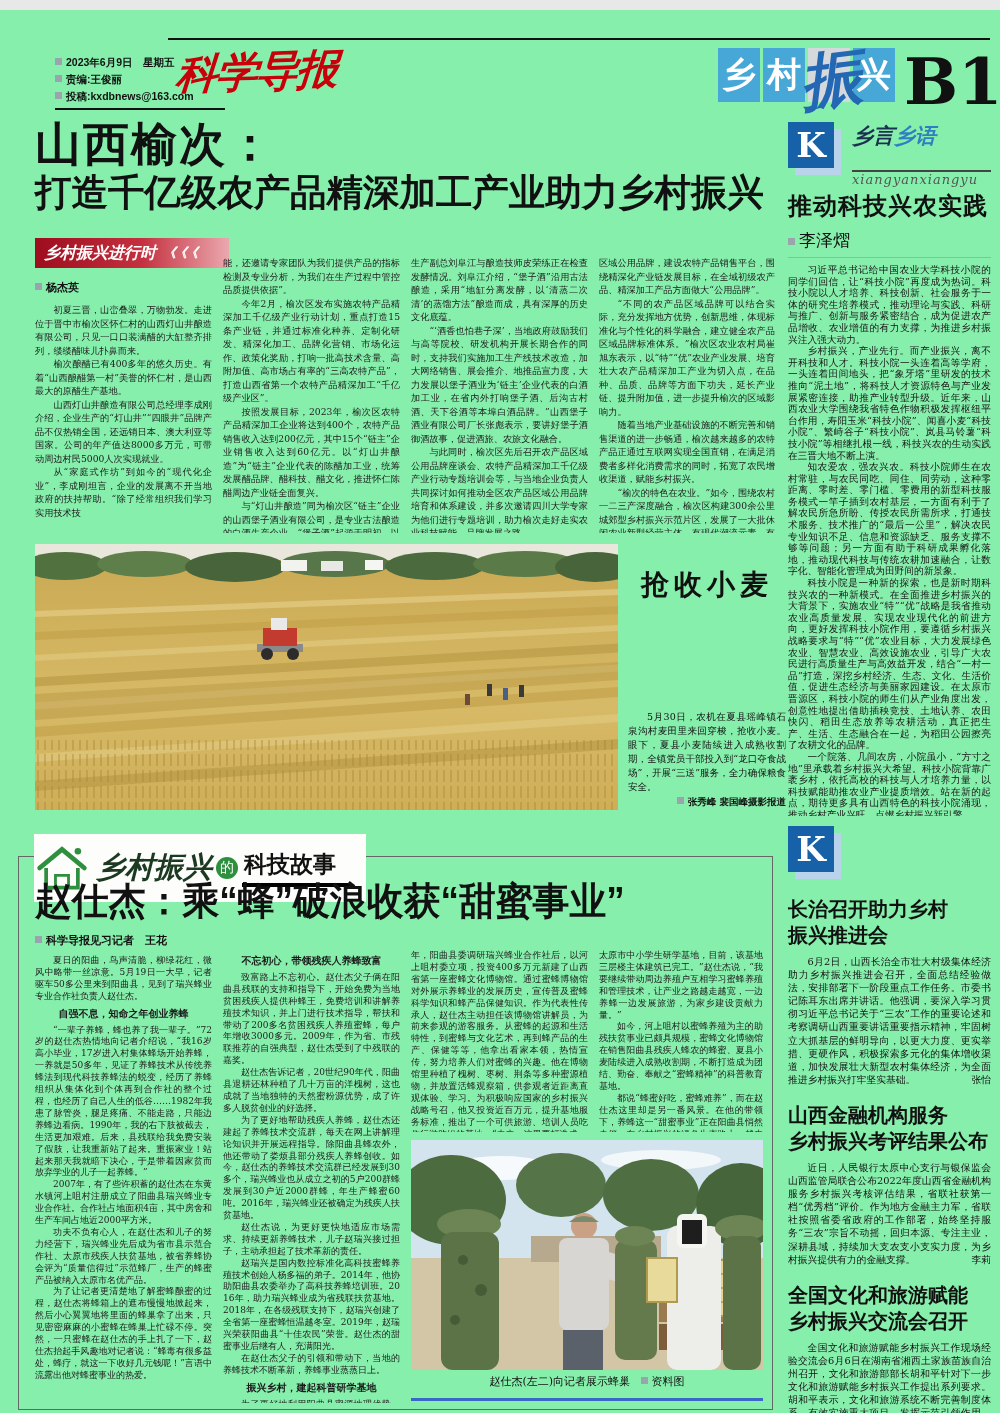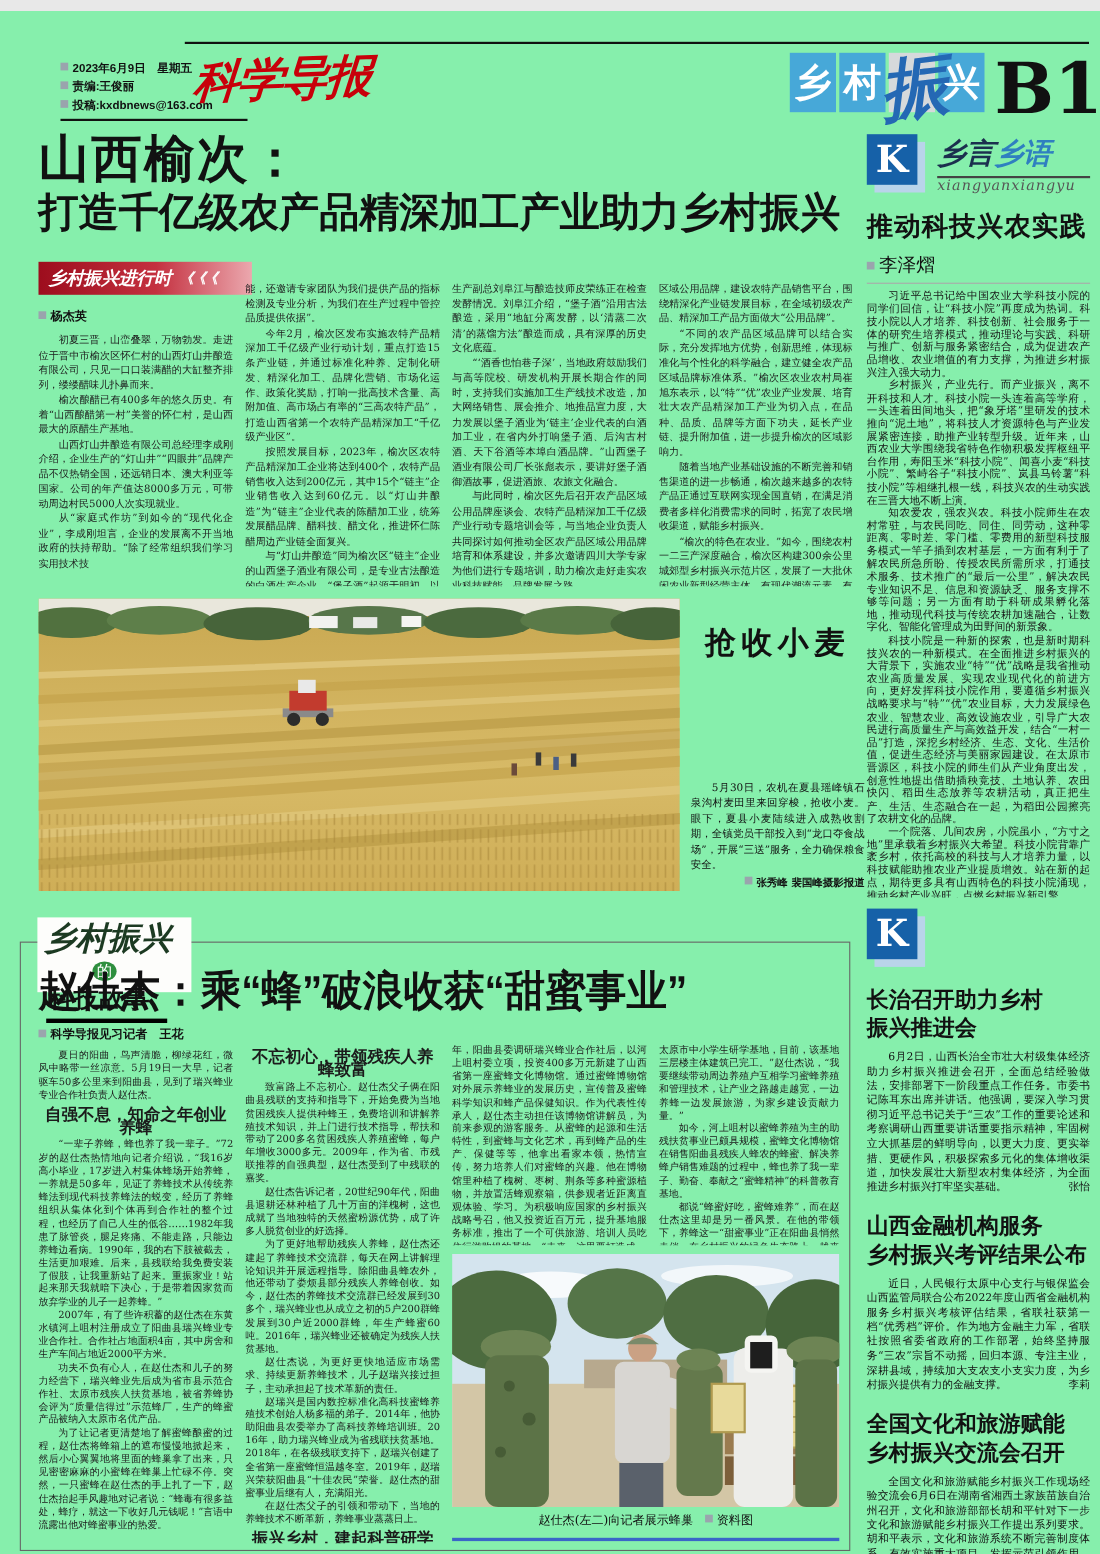--- a/index.html
+++ b/index.html
@@ -34,45 +34,45 @@
   .ncol p{margin:0;text-indent:2em;}
   
   .photo1{left:35px;top:534px;width:583px;height:266px;}
   .cap-block{left:628px;top:556px;width:158px;}
   .cap-title{font-size:28px;font-weight:bold;letter-spacing:5px;text-align:center;}
   .cap-text{margin-top:106px;font-size:9.5px;line-height:14px;text-align:justify;word-break:break-all;}
   .cap-text .ind{text-indent:2em;margin:0;}
   .cap-credit{margin-top:2px;font-size:9.5px;font-weight:bold;text-align:right;}
   
   .storybox{left:18px;top:846px;width:753px;height:552px;border:1px solid #666;}
-  .sbanner{left:34px;top:824px;height:68px;background:#fdfdfb;display:flex;align-items:center;padding-right:14px;flex-direction:column;}
+  .sbanner{left:34px;top:824px;height:68px;background:#fdfdfb;display:flex;align-items:center;padding-right:14px;}
   .sb-callig{font-size:29px;font-weight:bold;font-style:italic;color:#1c3a22;margin:0 4px 0 6px;
              font-family:"DejaVu Serif",serif;}
   .sb-de{width:22px;height:22px;border-radius:50%;background:#2e8f3e;color:#fff;font-size:14px;
          display:flex;align-items:center;justify-content:center;margin-right:4px;}
   .sb-right{font-size:23px;font-weight:900;border-bottom:4px solid #000;padding:0 16px 3px 2px;}
   .shl{left:35px;top:866px;font-size:38px;font-weight:900;white-space:nowrap;transform:scaleX(.97);transform-origin:left;}
   .scol{position:absolute;text-align:justify;font-size:9px;line-height:11.9px;overflow:hidden;
         word-break:break-all;color:#1b1b1b;}
   .scol p{margin:0;text-indent:2em;}
-  .subhead{text-align:center;font-weight:bold;font-size:15px;margin:5px 0;text-indent:0 !important;
+  .subhead{text-align:center;font-weight:bold;font-size:10px;margin:5px 0;text-indent:0 !important;
            font-family:"Liberation Sans","DejaVu Sans",sans-serif;}
   .photo2{left:411px;top:1130px;width:352px;height:230px;}
   .p2cap{left:411px;top:1364px;width:352px;text-align:center;font-size:11px;font-weight:normal;}
   .p2rule{left:411px;top:1388px;width:352px;height:3px;background:#3a66c8;}
   
   .rcol{left:788px;top:112px;width:203px;}
   .klogo-row{display:flex;align-items:flex-start;height:60px;}
   .klogo{position:relative;width:56px;height:56px;flex:0 0 56px;}
   .klogo .back{position:absolute;left:7px;top:7px;width:46px;height:46px;background:#b9d4ea;}
   .klogo .front{position:absolute;left:0;top:0;width:46px;height:46px;background:#1661a8;color:#fff;
         font-family:"DejaVu Serif",serif;font-size:34px;font-weight:bold;display:flex;align-items:center;justify-content:center;}
   .sec-head{margin-left:8px;flex:1;}
-  .sec-title{font-size:26px;font-weight:bold;font-style:italic;font-family:"DejaVu Serif",serif;
-             border-bottom:2px solid #444;padding-bottom:3px;}
+  .sec-title{font-size:21px;font-weight:bold;font-style:italic;font-family:"DejaVu Serif",serif;
+             border-bottom:2px solid #444;padding-bottom:20px;}
   .sec-title .a{color:#1b2f4e;}
   .sec-title .b{color:#2f7fc0;}
   .sec-pinyin{font-size:13px;font-style:italic;color:#555;letter-spacing:1px;font-family:"DejaVu Serif",serif;}
   .r-hl{font-size:24px;font-weight:900;letter-spacing:1px;margin-top:8px;}
   .r-byline{font-size:17px;font-weight:normal;padding:7px 0 5px 0;border-bottom:1px solid #aaa;}
   .r-paras{margin-top:6px;height:552px;overflow:hidden;text-align:justify;word-break:break-all;
            font-size:9.7px;line-height:11.6px;color:#151515;}
   .r-paras p{margin:0;text-indent:2em;}
   .r-art .a-hl{font-size:20px;font-weight:900;line-height:26px;margin:10px 0 7px 0;}
   .r-art .a-body{font-size:9.8px;line-height:13.1px;text-align:justify;word-break:break-all;margin:0;text-indent:2em;}
@@ -243,21 +243,21 @@
     <div class="subhead">振兴乡村，建起科普研学基地</div>
     <p>为了更好地利用阳曲县蜜源地理优势，打造阳曲土特产名片，为蜂农增产增收，2018</p>
   </div>
 
   <div class="scol" style="left:411px;top:940px;width:177px;height:182px;">
     <p style="text-indent:0;">年，阳曲县委调研瑞兴蜂业合作社后，以河上咀村委立项，投资400多万元新建了山西省第一座蜜蜂文化博物馆。通过蜜蜂博物馆对外展示养蜂业的发展历史，宣传普及蜜蜂科学知识和蜂产品保健知识。作为代表性传承人，赵仕杰主动担任该博物馆讲解员，为前来参观的游客服务。从蜜蜂的起源和生活特性，到蜜蜂与文化艺术，再到蜂产品的生产、保健等等，他拿出看家本领，热情宣传，努力培养人们对蜜蜂的兴趣。他在博物馆里种植了槐树、枣树、荆条等多种蜜源植物，并放置活蜂观察箱，供参观者近距离直观体验、学习。为积极响应国家的乡村振兴战略号召，他又投资近百万元，提升基地服务标准，推出了一个可供旅游、培训人员吃住行游购娱的基地。“未来，这里要打造成</p>
   </div>
 
   <div class="scol" style="left:599px;top:940px;width:164px;height:182px;">
     <p style="text-indent:0;">太原市中小学生研学基地，目前，该基地三层楼主体建筑已完工。”赵仕杰说，“我要继续带动周边养殖户互相学习蜜蜂养殖和管理技术，让产业之路越走越宽，一边养蜂一边发展旅游，为家乡建设贡献力量。”</p>
-    <p>如今，河上咀村以蜜蜂养殖为主的助残扶贫事业已颇具规模，蜜蜂文化博物馆在销售阳曲县残疾人蜂农的蜂蜜、解决养蜂户销售难题的过程中，蜂也养了我一辈子、勤奋、奉献之“蜜蜂精神”的科普教育基地。</p>
+    <p>如今，河上咀村以蜜蜂养殖为主的助残扶贫事业已颇具规模，蜜蜂文化博物馆在销售阳曲县残疾人蜂农的蜂蜜、夏县小麦陆续进入成熟收割期，不断打造成为团结、勤奋、奉献之“蜜蜂精神”的科普教育基地。</p>
     <p>都说“蜂蜜好吃，蜜蜂难养”，而在赵仕杰这里却是另一番风景。在他的带领下，养蜂这一“甜蜜事业”正在阳曲县悄然走俏，在乡村振兴的绿色生态路上，越来越多的养蜂人贡献着新的力量。</p>
   </div>
 
   <div class="abs photo2">
     <svg width="352" height="230" viewBox="0 0 352 230">
       <rect width="352" height="230" fill="#d4e4ee"></rect>
       <ellipse cx="90" cy="28" rx="50" ry="12" fill="#ffffff" opacity="0.8"></ellipse>
       <ellipse cx="250" cy="20" rx="60" ry="10" fill="#ffffff" opacity="0.7"></ellipse>
       <g>
         <ellipse cx="40" cy="60" rx="55" ry="45" fill="#4c6b3f"></ellipse>

